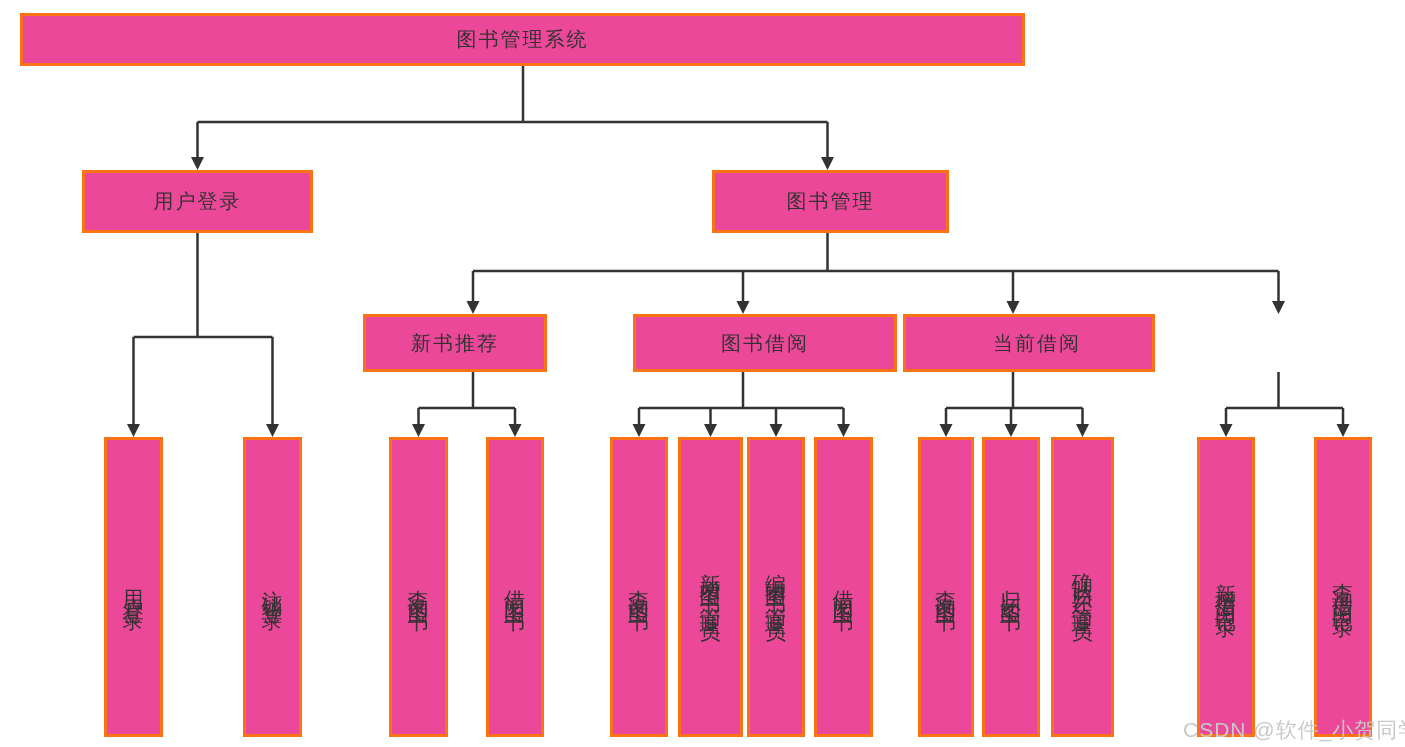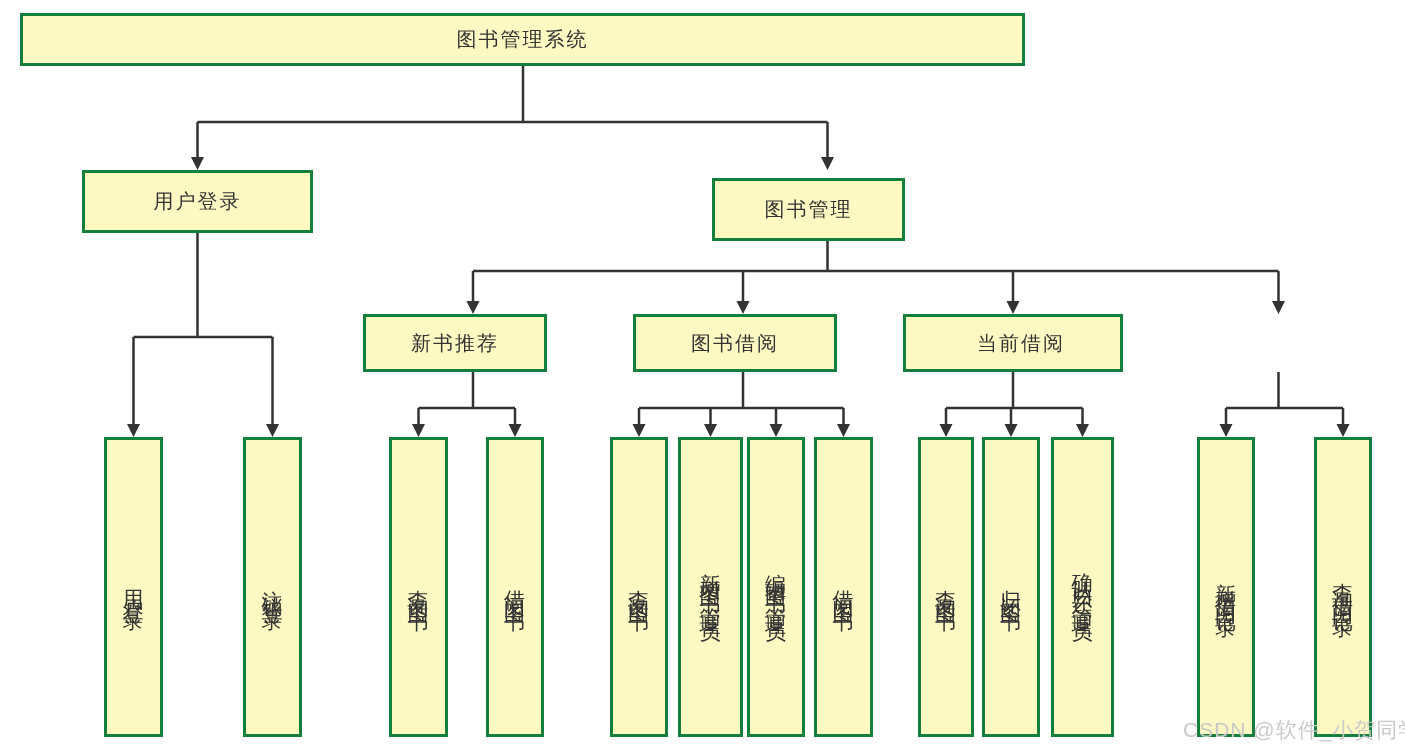--- a/index.html
+++ b/index.html
@@ -12,22 +12,22 @@
     overflow: hidden;
   }
   #connectors {
     position: absolute;
     left: 0; top: 0;
     width: 1405px; height: 747px;
   }
   .box {
     position: absolute;
     box-sizing: border-box;
-    border: 3px solid #15803d;
-    background: #fef9c3;
+    border: 3px solid #f97316;
+    background: #ec4899;
     display: flex;
     align-items: center;
     justify-content: center;
     color: #333333;
   }
   .hlabel {
     font-size: 20px;
     letter-spacing: 2px;
     white-space: nowrap;
   }
@@ -95,31 +95,31 @@
     </g>
   </svg>
 
   <div class="box" style="left:20px; top:13px; width:1005px; height:53px;">
     <span class="hlabel">图书管理系统</span>
   </div>
 
   <div class="box" style="left:82px; top:170px; width:231px; height:63px;">
     <span class="hlabel">用户登录</span>
   </div>
-  <div class="box" style="left:712px; top:170px; width:193px; height:63px;margin-top:8px;">
+  <div class="box" style="left:712px; top:170px; width:237px; height:63px;">
     <span class="hlabel">图书管理</span>
   </div>
 
   <div class="box" style="left:363px; top:314px; width:184px; height:58px;">
     <span class="hlabel">新书推荐</span>
   </div>
-  <div class="box" style="left:633px; top:314px; width:204px; height:58px;">
+  <div class="box" style="left:633px; top:314px; width:264px; height:58px;">
     <span class="hlabel">图书借阅</span>
   </div>
-  <div class="box" style="left:903px; top:314px; width:220px; height:58px;padding-left:16px;">
+  <div class="box" style="left:903px; top:314px; width:252px; height:58px;padding-left:16px;">
     <span class="hlabel">当前借阅</span>
   </div>
 
   <div class="box" style="left:104px; top:437px; width:59px; height:300px;">
     <span class="vlabel">用户登录</span>
   </div>
   <div class="box" style="left:243px; top:437px; width:59px; height:300px;">
     <span class="vlabel">注销登录</span>
   </div>
 

